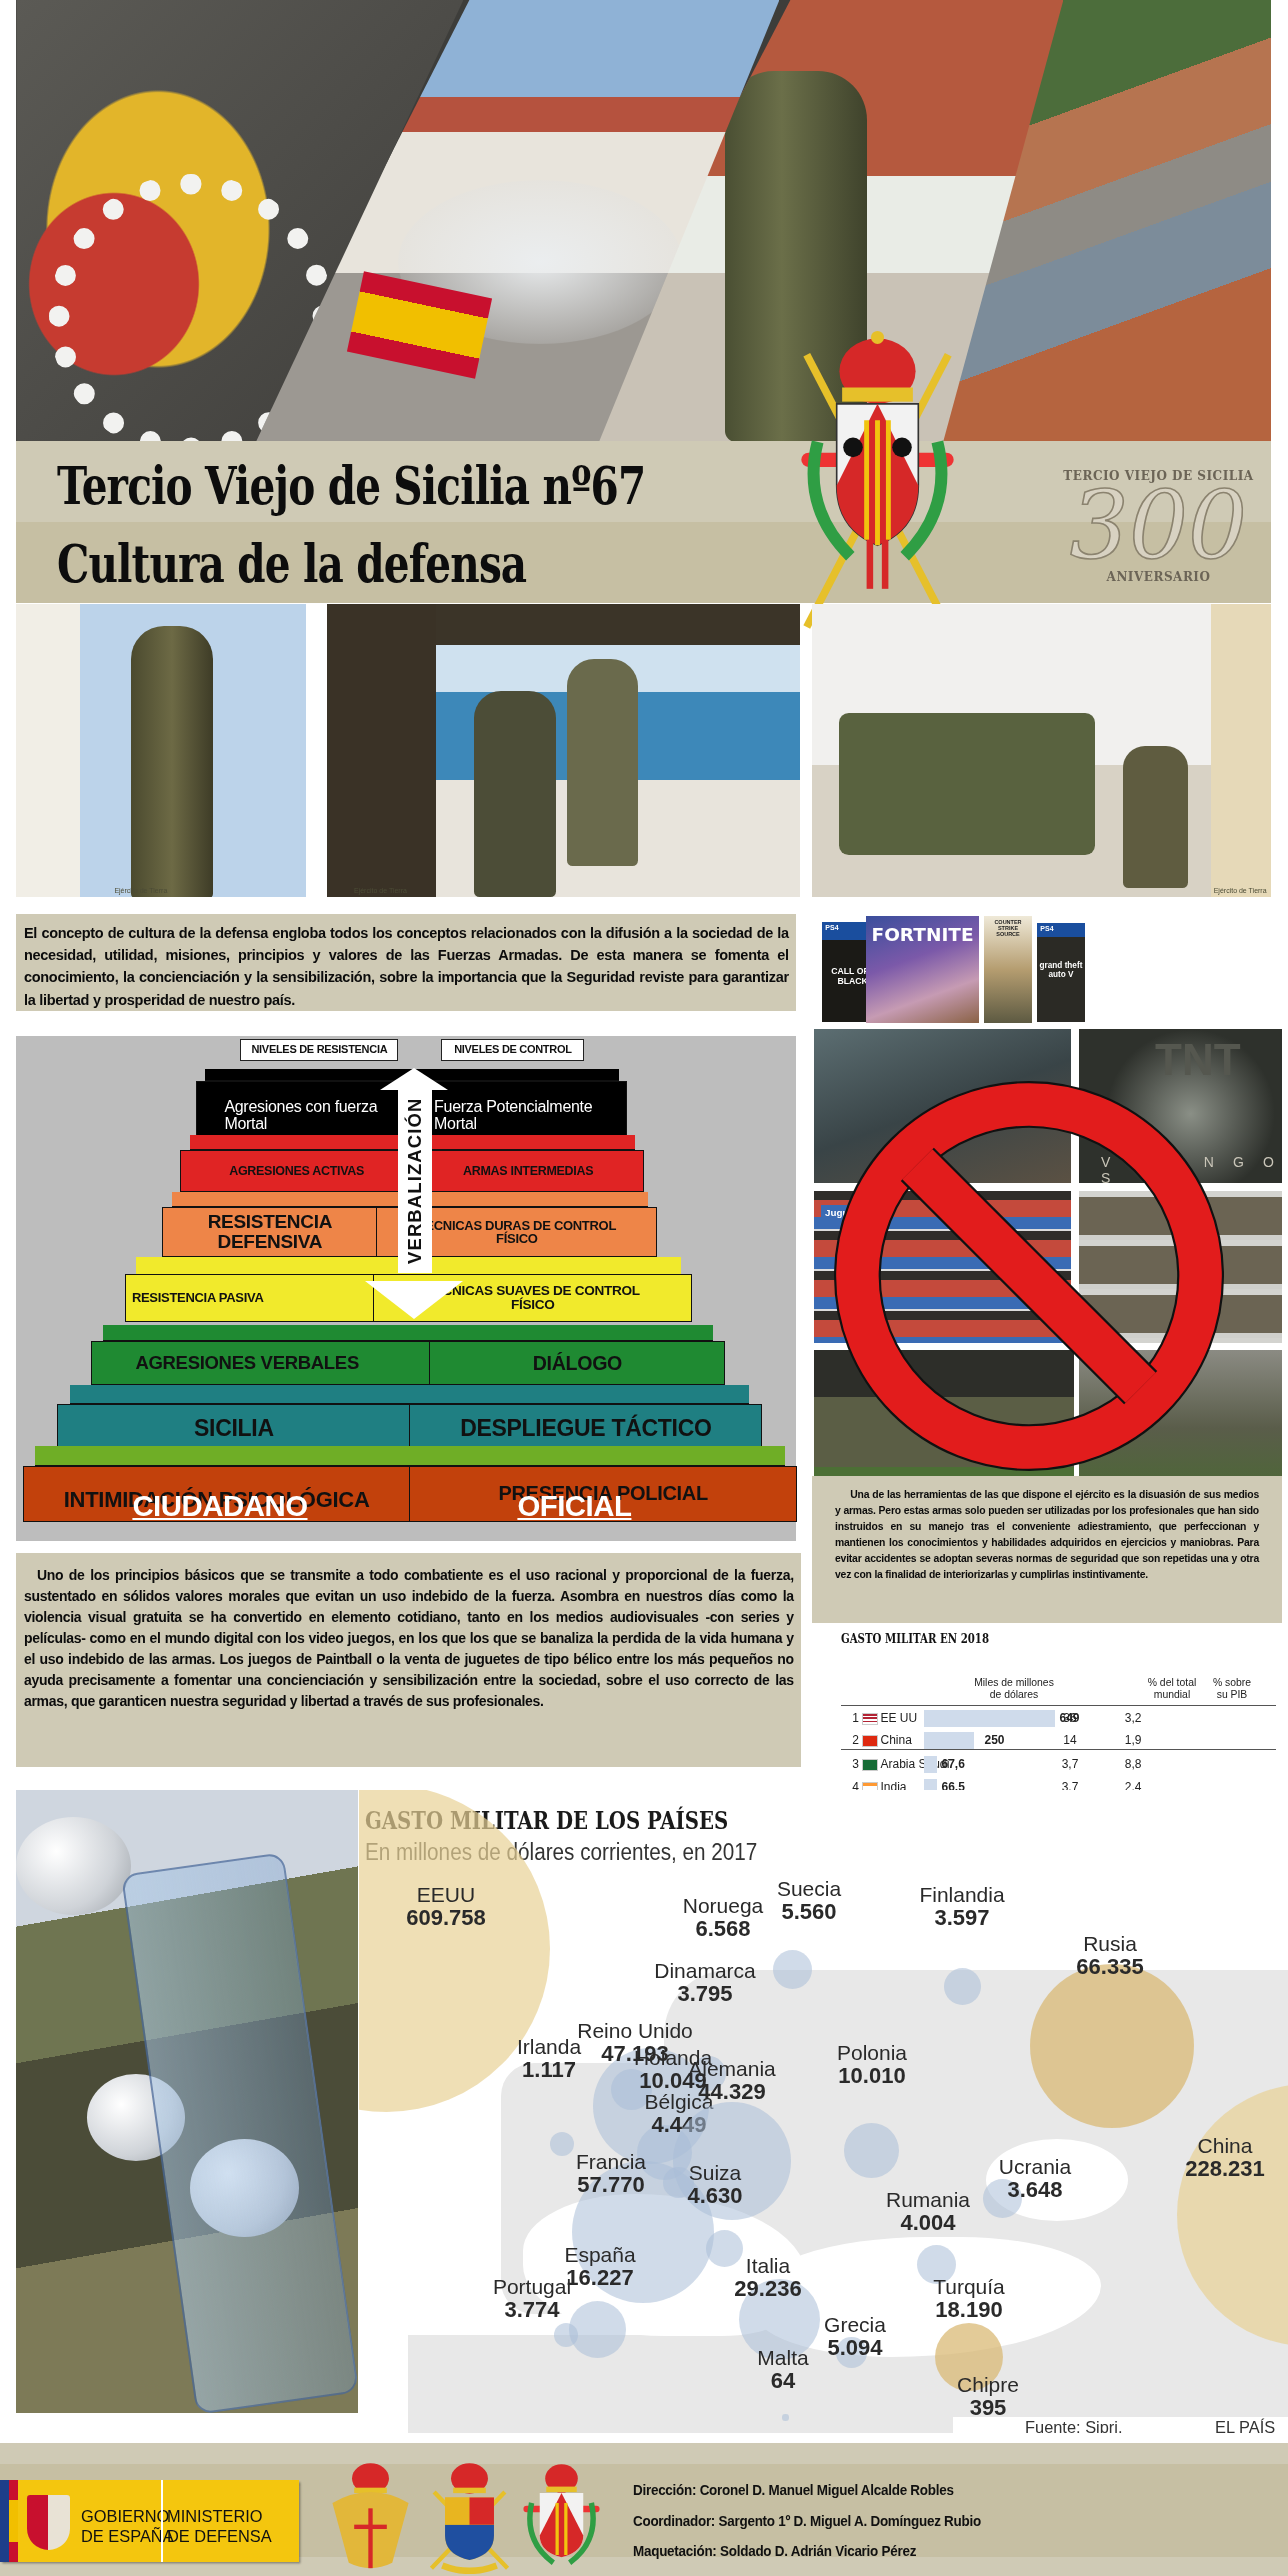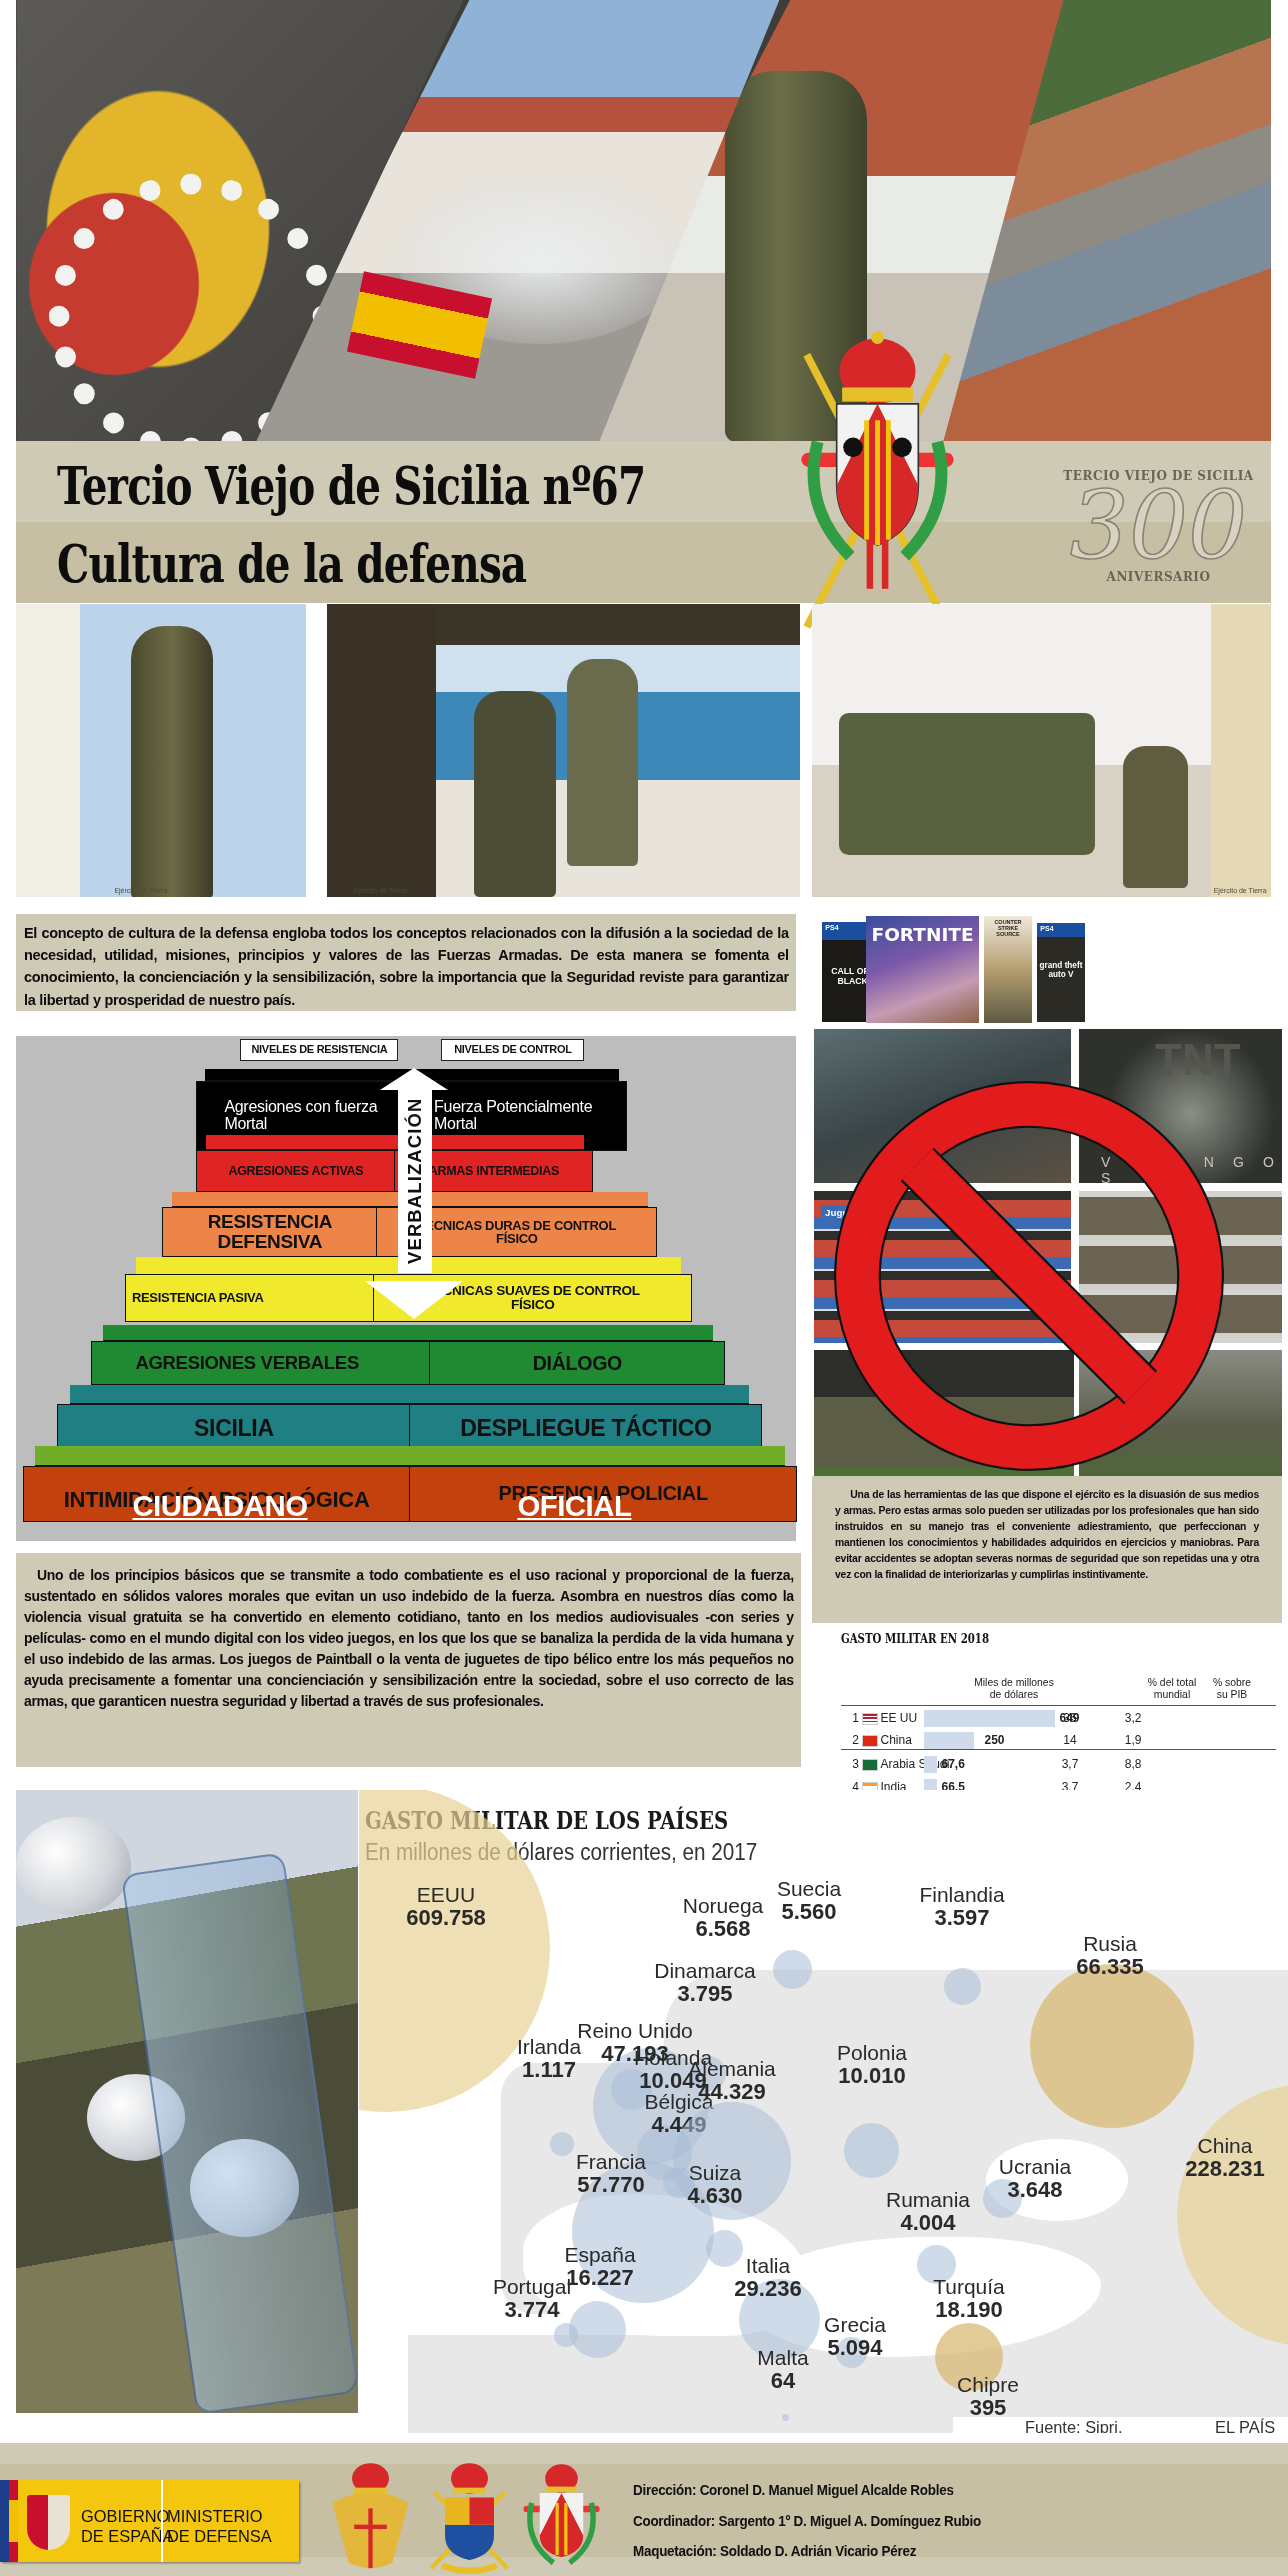--- a/index.html
+++ b/index.html
@@ -247,21 +247,21 @@
   <div class="pyr-head" style="left:425px;width:143px">NIVELES DE CONTROL</div>
 
   <div class="step" style="left:180px;top:33px;width:431px;height:82px">
     <div class="cap" style="height:13px;background:#000;left:8.7px;right:8.7px;"></div>
     <div class="face" style="top:12px;background:#000;">
       <div class="half l" style="color:#fff;font-weight:normal;font-size:16px;justify-content:flex-start;padding-left:27px;text-align:left">Agresiones con fuerza Mortal</div>
       <div class="half" style="color:#fff;font-weight:normal;font-size:16px;justify-content:flex-start;padding-left:16.4px;text-align:left">Fuerza Potencialmente Mortal</div>
     </div>
   </div>
 
-  <div class="step" style="left:180px;top:99px;width:397px;height:57px">
+  <div class="step" style="left:164px;top:99px;width:464px;height:57px">
     <div class="cap" style="height:16.4px;background:#e02424;left:9.8px;right:9.8px;"></div>
     <div class="face" style="top:15.3px;background:#e02424;">
       <div class="half l" style="font-size:12.5px">AGRESIONES ACTIVAS</div>
       <div class="half" style="font-size:12.5px">ARMAS INTERMEDIAS</div>
     </div>
   </div>
 
   <div class="step" style="left:146px;top:156px;width:495px;height:65px">
     <div class="cap" style="height:16.4px;background:#ee8548;left:9.8px;right:9.8px;"></div>
     <div class="face" style="top:15.3px;background:#ee8548;">

